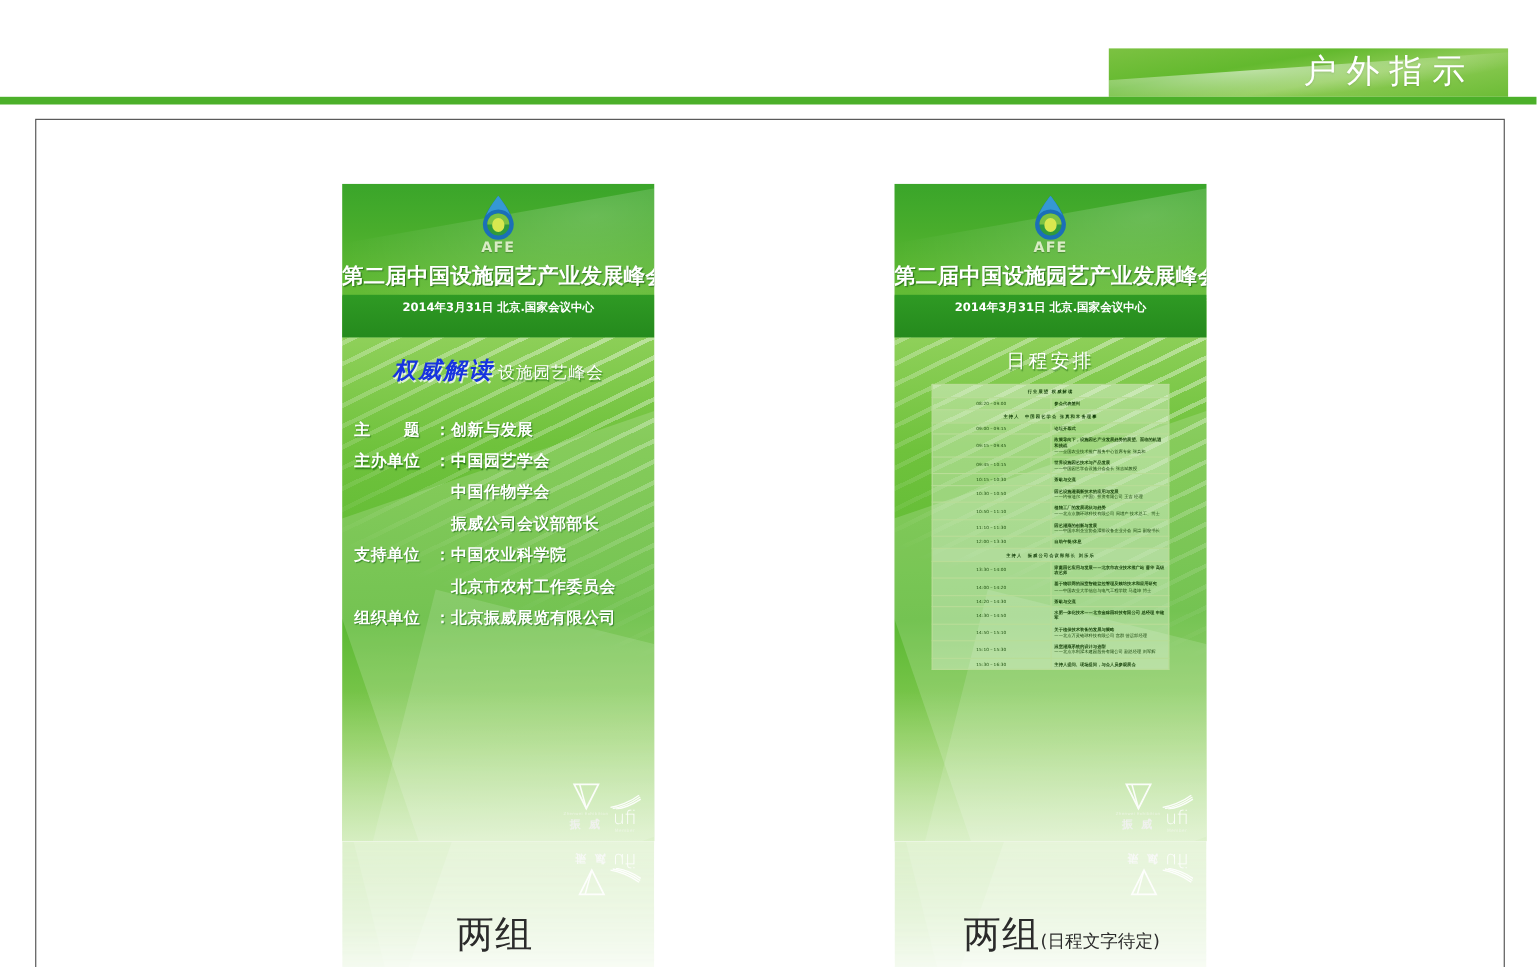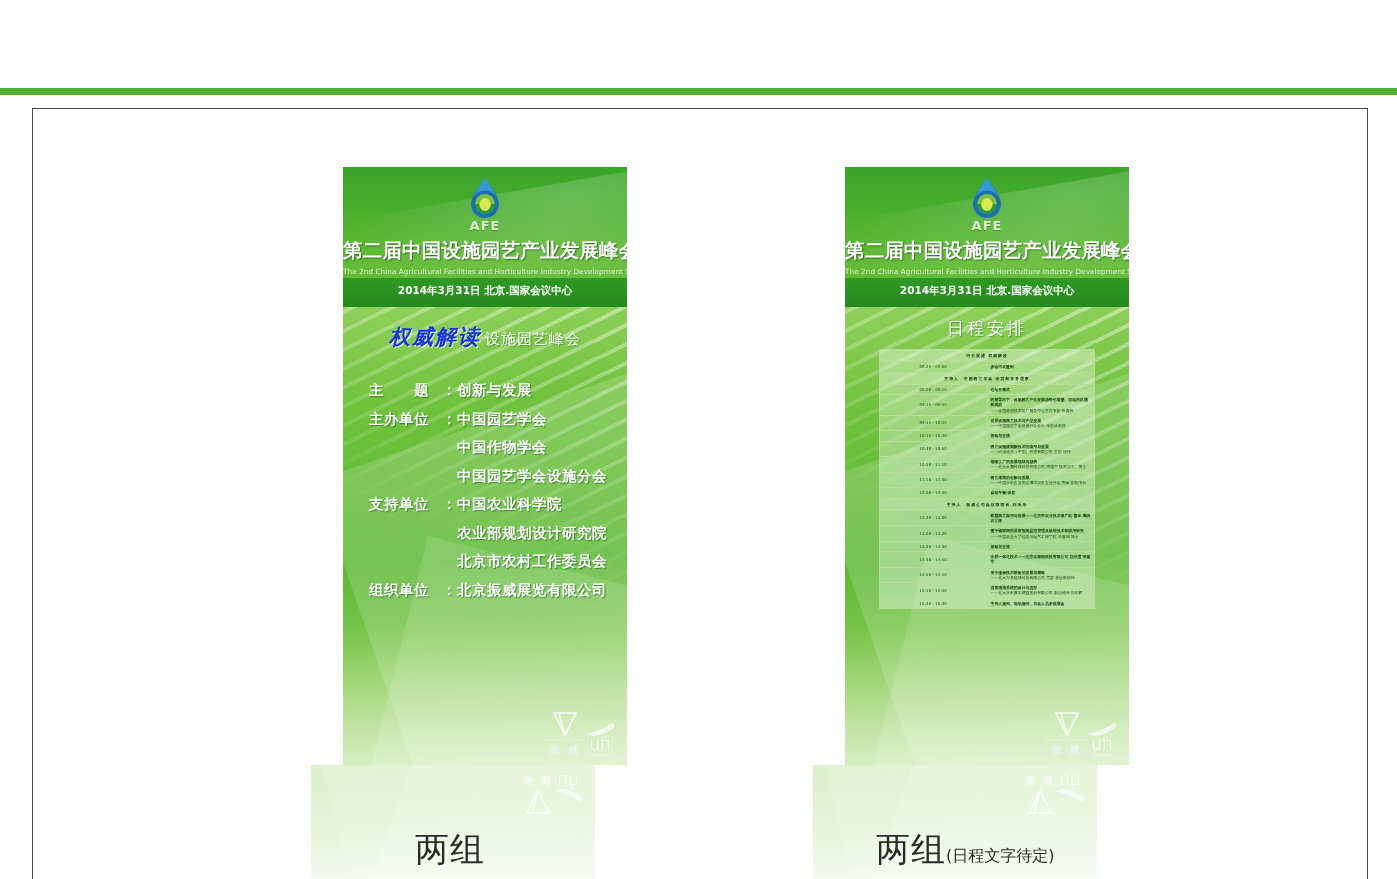--- a/index.html
+++ b/index.html
@@ -52,21 +52,20 @@
     background: #ffffff;
     border: 1px solid #4a4a4a;
     overflow: hidden;
   }
 
   
   .banner {
     position: absolute; top: 58px;
     width: 284px; height: 598px;
     overflow: hidden;
-    margin-left: 32px;
   }
   .banner.left  { left: 278px; }
   .banner.right { left: 780px; }
 
   
   .b-head {
     position: relative;
     height: 140px;
     background: linear-gradient(180deg, #3aa52a 0%, #49ad2c 30%, #63bb35 70%, #55b430 100%);
     overflow: hidden;
@@ -93,21 +92,21 @@
     text-shadow: 1px 1px 1px rgba(0,60,0,.55);
   }
   .b-sub {
     position: relative;
     color: #e4f2d4; font-size: 7.2px;
     letter-spacing: .1px; margin-top: 3px;
     white-space: nowrap;
   }
   .b-date-strip {
     position: absolute; left: 0; right: 0; bottom: 0;
-    height: 29px;
+    height: 39px;
     background: linear-gradient(180deg, #2f9a24 0%, #258a1d 100%);
     color: #ffffff; font-size: 10.5px; font-weight: bold;
     line-height: 25px; white-space: nowrap;
   }
 
   
   .b-body {
     position: relative;
     height: 458px;
     background: linear-gradient(178deg, #8fd05a 0%, #6fc23c 22%, #5ab832 55%, #8bcd59 80%, #b9e295 100%);
@@ -148,21 +147,21 @@
     color: #1733e0; font-weight: bold; font-style: italic;
     font-size: 21px; letter-spacing: 2px;
     text-shadow: 1px 1px 0 rgba(255,255,255,.75);
   }
   .slogan .white {
     color: #ffffff; font-weight: normal;
     font-size: 15px; letter-spacing: 1px; margin-left: 4px;
     text-shadow: 1px 1px 1px rgba(0,90,0,.5);
   }
   .info-list {
-    position: relative; margin-top: 30px; padding-left: 26px;
+    position: relative; margin-top: 30px; padding-left: 11px;
   }
   .info-row {
     display: flex; align-items: baseline;
     margin-bottom: 9.5px; white-space: nowrap;
   }
   .info-label {
     width: 88px; flex: none;
     color: #ffffff; font-weight: bold; font-size: 14.5px;
     letter-spacing: .5px;
     text-shadow: 1px 1px 1px rgba(0,80,0,.55);
@@ -249,20 +248,24 @@
   .caption .small { font-size: 16px; letter-spacing: 0; }
   .caption.left  { left: 382px; }
   .caption.right { left: 843px; }
 </style>
 </head>
 <body>
 
 <div class="page">
 
   <div class="topbar-wrap">
+    <div class="topbar-tab">
+      <div class="sheen"></div>
+      <div class="topbar-title">户外指示</div>
+    </div>
     <div class="topbar-rule"></div>
   </div>
 
   <div class="sheet">
 
     <div class="banner left">
       <div class="b-head">
         <div class="wave"></div>
         <div class="b-logo">
           <svg width="40" height="44" viewBox="0 0 40 44">
@@ -307,34 +310,28 @@
           <div class="info-row">
             <span class="info-label">
               <span></span>
             </span>
             <span class="info-value">中国作物学会</span>
           </div>
           <div class="info-row">
             <span class="info-label">
               <span></span>
             </span>
-            <span class="info-value">中国园艺学会设施分会</span>
+            <span class="info-value">振威公司会议部部长</span>
           </div>
           <div class="info-row">
             <span class="info-label">
               <span>支持单位</span>
                 <span class="colon">：</span>
             </span>
             <span class="info-value">中国农业科学院</span>
-          </div>
-          <div class="info-row">
-            <span class="info-label">
-              <span></span>
-            </span>
-            <span class="info-value">农业部规划设计研究院</span>
           </div>
           <div class="info-row">
             <span class="info-label">
               <span></span>
             </span>
             <span class="info-value">北京市农村工作委员会</span>
           </div>
           <div class="info-row">
             <span class="info-label">
               <span>组织单位</span>

